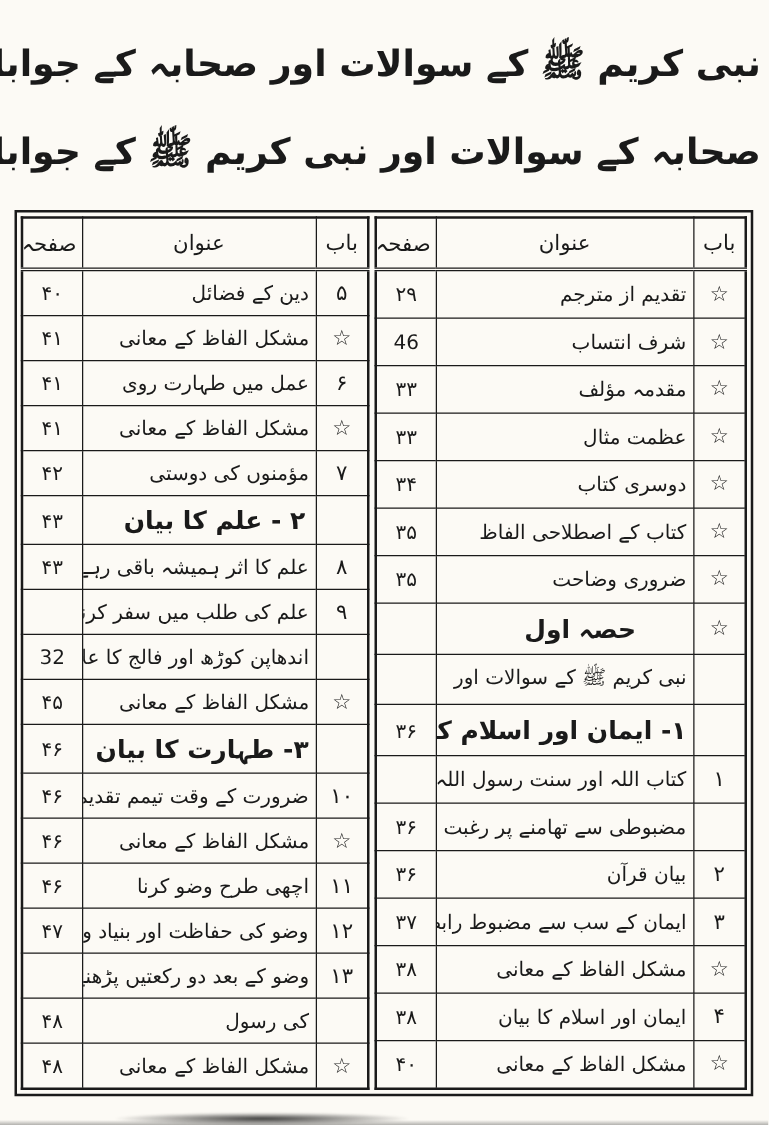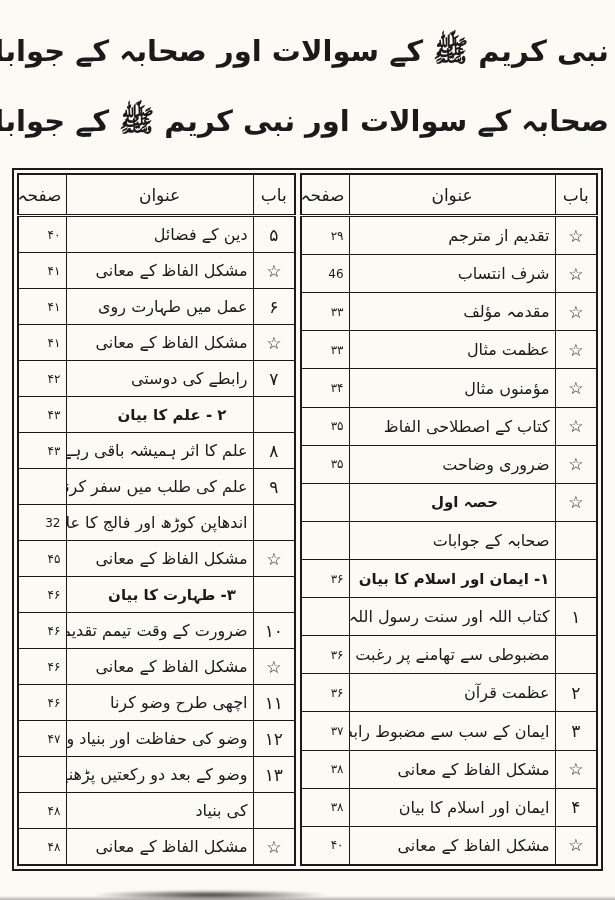--- a/index.html
+++ b/index.html
@@ -47,24 +47,24 @@
     overflow:hidden;
     white-space:nowrap;
   }
   thead th{
     font-size:17px;font-weight:normal;
     text-align:center;
     border-bottom:3px double var(--ink);
     padding:9px 4px;
   }
   td.cell-bab{text-align:center;font-size:17px;}
-  td.cell-page{font-size:12px;}
+  td.cell-page{text-align:center;font-size:16px;}
   td.cell-title{text-align:right;padding-left:30px;}
   tr.heading td.cell-title{
-    font-weight:bold;font-size:15px;text-align:center;margin-left:24px;
+    font-weight:bold;font-size:20px;text-align:center;margin-left:24px;
   }
 
   
   .smudge{
     position:absolute;bottom:0;left:90px;width:240px;height:10px;
     background:radial-gradient(ellipse at center, rgba(20,20,20,.85), rgba(20,20,20,0) 70%);
     filter:blur(1px);
   }
   .edge-shade{
     position:absolute;bottom:0;left:0;width:100%;height:4px;
@@ -116,21 +116,21 @@
   </tr>
 
   <tr>
     <td class="cell-bab">☆</td>
     <td class="cell-title">عظمت مثال</td>
     <td class="cell-page">۳۳</td>
   </tr>
 
   <tr>
     <td class="cell-bab">☆</td>
-    <td class="cell-title">مؤمنوں مثال</td>
+    <td class="cell-title">دوسری کتاب</td>
     <td class="cell-page">۳۴</td>
   </tr>
 
   <tr>
     <td class="cell-bab">☆</td>
     <td class="cell-title">کتاب کے اصطلاحی الفاظ</td>
     <td class="cell-page">۳۵</td>
   </tr>
 
   <tr>
@@ -138,26 +138,26 @@
     <td class="cell-title">ضروری وضاحت</td>
     <td class="cell-page">۳۵</td>
   </tr>
 
   <tr class="heading">
     <td class="cell-bab">☆</td>
     <td class="cell-title">حصہ اول</td>
     <td class="cell-page"></td>
   </tr>
 
-
-  <tr>
-    <td class="cell-bab"></td>
-    <td class="cell-title">صحابہ کے جوابات</td>
-    <td class="cell-page"></td>
-  </tr>
+  <tr>
+    <td class="cell-bab"></td>
+    <td class="cell-title">نبی کریم ﷺ کے سوالات اور</td>
+    <td class="cell-page"></td>
+  </tr>
+
 
   <tr class="heading">
     <td class="cell-bab"></td>
     <td class="cell-title">۱- ایمان اور اسلام کا بیان</td>
     <td class="cell-page">۳۶</td>
   </tr>
 
   <tr>
     <td class="cell-bab">۱</td>
     <td class="cell-title">کتاب اللہ اور سنت رسول اللہ کو</td>
@@ -165,21 +165,21 @@
   </tr>
 
   <tr>
     <td class="cell-bab"></td>
     <td class="cell-title">مضبوطی سے تھامنے پر رغبت دلانا</td>
     <td class="cell-page">۳۶</td>
   </tr>
 
   <tr>
     <td class="cell-bab">۲</td>
-    <td class="cell-title">عظمت قرآن</td>
+    <td class="cell-title">بیان قرآن</td>
     <td class="cell-page">۳۶</td>
   </tr>
 
   <tr>
     <td class="cell-bab">۳</td>
     <td class="cell-title">ایمان کے سب سے مضبوط رابطے</td>
     <td class="cell-page">۳۷</td>
   </tr>
 
   <tr>
@@ -235,21 +235,21 @@
   </tr>
 
   <tr>
     <td class="cell-bab">☆</td>
     <td class="cell-title">مشکل الفاظ کے معانی</td>
     <td class="cell-page">۴۱</td>
   </tr>
 
   <tr>
     <td class="cell-bab">۷</td>
-    <td class="cell-title">رابطے کی دوستی</td>
+    <td class="cell-title">مؤمنوں کی دوستی</td>
     <td class="cell-page">۴۲</td>
   </tr>
 
   <tr class="heading">
     <td class="cell-bab"></td>
     <td class="cell-title">۲ - علم کا بیان</td>
     <td class="cell-page">۴۳</td>
   </tr>
 
   <tr>
@@ -307,21 +307,21 @@
   </tr>
 
   <tr>
     <td class="cell-bab">۱۳</td>
     <td class="cell-title">وضو کے بعد دو رکعتیں پڑھنے</td>
     <td class="cell-page"></td>
   </tr>
 
   <tr>
     <td class="cell-bab"></td>
-    <td class="cell-title">کی بنیاد</td>
+    <td class="cell-title">کی رسول</td>
     <td class="cell-page">۴۸</td>
   </tr>
 
   <tr>
     <td class="cell-bab">☆</td>
     <td class="cell-title">مشکل الفاظ کے معانی</td>
     <td class="cell-page">۴۸</td>
   </tr>
 </tbody>
     </table>

